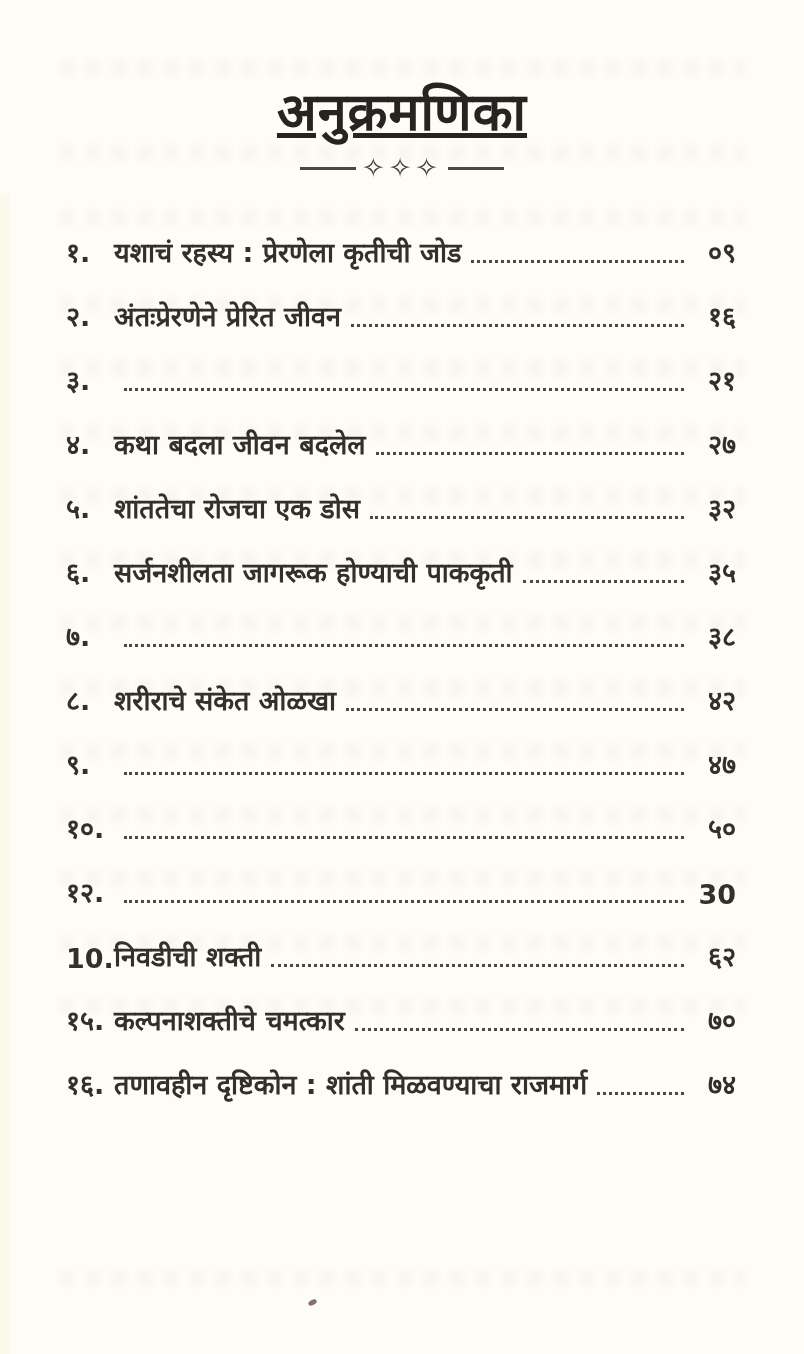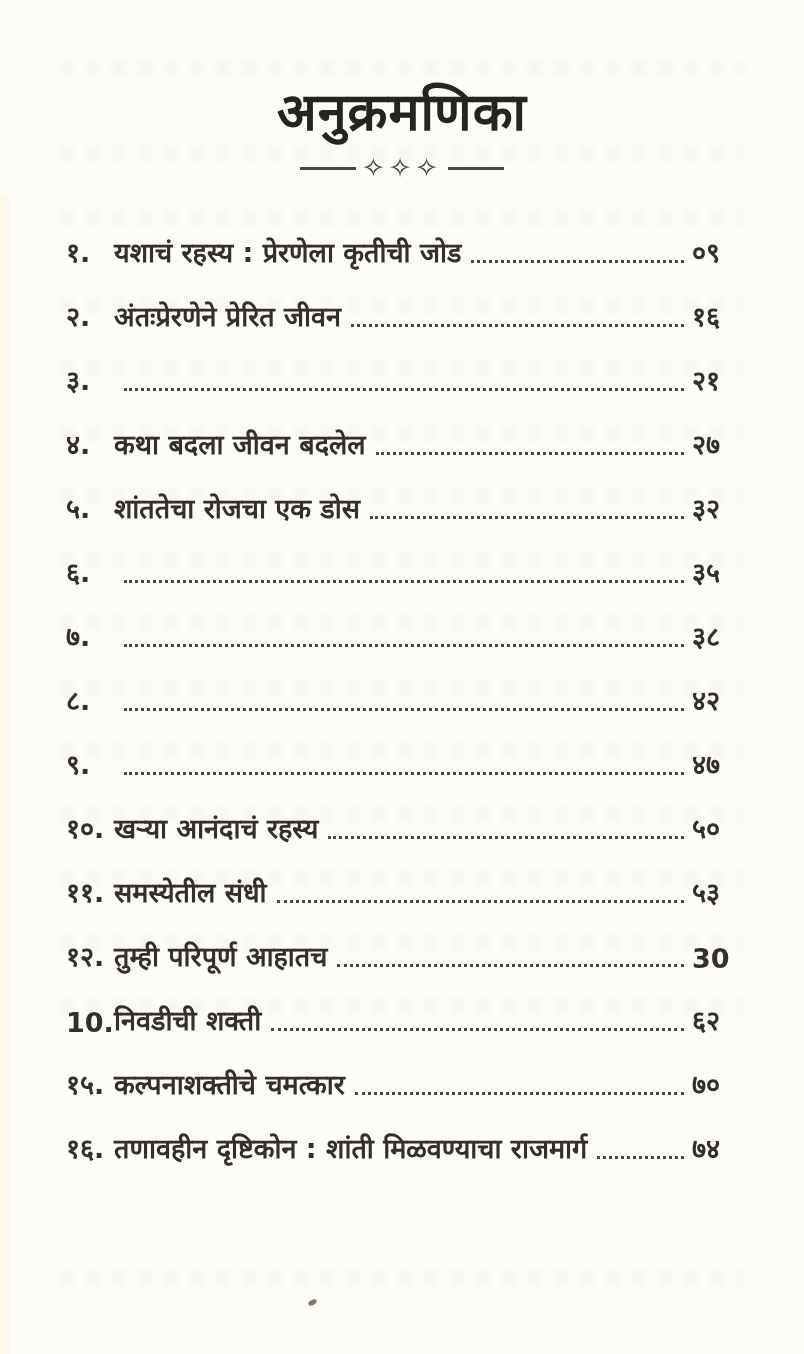--- a/index.html
+++ b/index.html
@@ -22,20 +22,21 @@
     background: #fbf8e8; opacity: .8;
   }
 
   .header { position: absolute; top: 84px; left: 0; width: 100%; text-align: center; }
   .page-title {
     font-size: 52px;
     font-weight: 700;
     letter-spacing: 1px;
     color: #262420;
     line-height: 1.1;
+    text-decoration: underline;
   }
   .divider {
     margin-top: 14px;
     display: flex; align-items: center; justify-content: center;
     color: #4a4843;
   }
   .divider .rule { width: 56px; height: 0; border-top: 3px solid #4a4843; }
   .divider .sparkles {
     font-size: 27px; line-height: 1; padding: 0 6px; letter-spacing: 4px;
     color: #3f3d38; transform: translateY(-1px);
@@ -50,21 +51,21 @@
     white-space: nowrap;
   }
   .toc-row .num { width: 48px; flex: none; }
   .toc-row .title { flex: none; }
   .toc-row .leader {
     flex: 1 1 auto; min-width: 20px;
     border-bottom: 3px dotted #4c4a44;
     margin: 0 8px 7px 10px;
     height: 0;
   }
-  .toc-row .pg { flex: none; min-width: 44px; text-align: left; }
+  .toc-row .pg { flex: none; min-width: 44px; text-align: right; }
 
   
   .ghost {
     position: absolute; left: 60px; right: 60px; height: 16px;
     background: repeating-linear-gradient(90deg,
       rgba(120,115,100,.55) 0 14px, rgba(120,115,100,0) 14px 26px);
     filter: blur(3px);
     opacity: .07;
     pointer-events: none;
   }
@@ -136,59 +137,53 @@
 
   <div class="toc-row">
     <span class="num">५.</span>
     <span class="title">शांततेचा रोजचा एक डोस</span>
     <span class="leader"></span>
     <span class="pg">३२</span>
   </div>
 
   <div class="toc-row">
     <span class="num">६.</span>
+    <span class="title">सर्जनशीलता जागरूक होण्याची पाककृती</span>
     <span class="leader"></span>
     <span class="pg">३५</span>
   </div>
 
   <div class="toc-row">
     <span class="num">७.</span>
     <span class="leader"></span>
     <span class="pg">३८</span>
   </div>
 
   <div class="toc-row">
     <span class="num">८.</span>
+    <span class="title">शरीराचे संकेत ओळखा</span>
     <span class="leader"></span>
     <span class="pg">४२</span>
   </div>
 
   <div class="toc-row">
     <span class="num">९.</span>
     <span class="leader"></span>
     <span class="pg">४७</span>
   </div>
 
   <div class="toc-row">
     <span class="num">१०.</span>
-    <span class="title">खऱ्या आनंदाचं रहस्य</span>
     <span class="leader"></span>
     <span class="pg">५०</span>
   </div>
 
-  <div class="toc-row">
-    <span class="num">११.</span>
-    <span class="title">समस्येतील संधी</span>
-    <span class="leader"></span>
-    <span class="pg">५३</span>
-  </div>
 
   <div class="toc-row">
     <span class="num">१२.</span>
-    <span class="title">तुम्ही परिपूर्ण आहातच</span>
     <span class="leader"></span>
     <span class="pg">30</span>
   </div>
 
   <div class="toc-row">
     <span class="num">10.</span>
     <span class="title">निवडीची शक्ती</span>
     <span class="leader"></span>
     <span class="pg">६२</span>
   </div>

